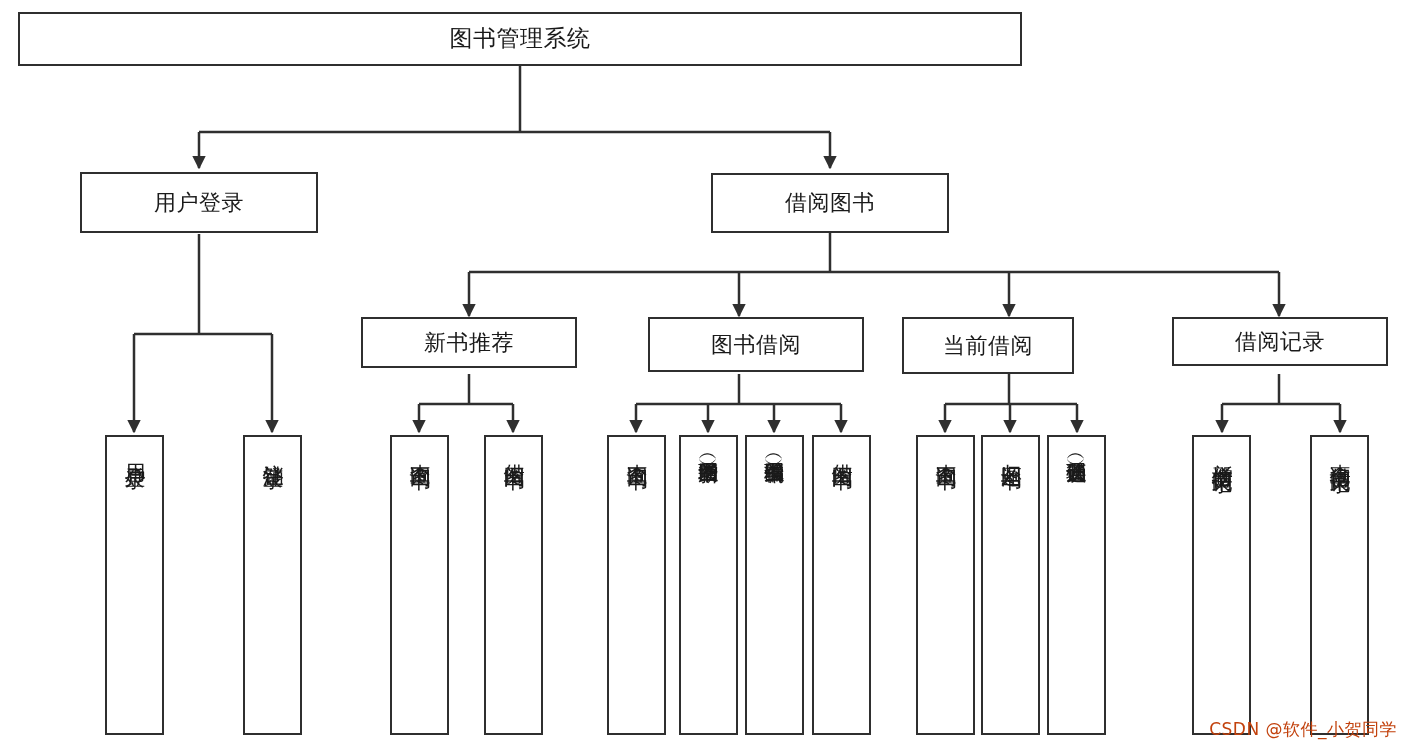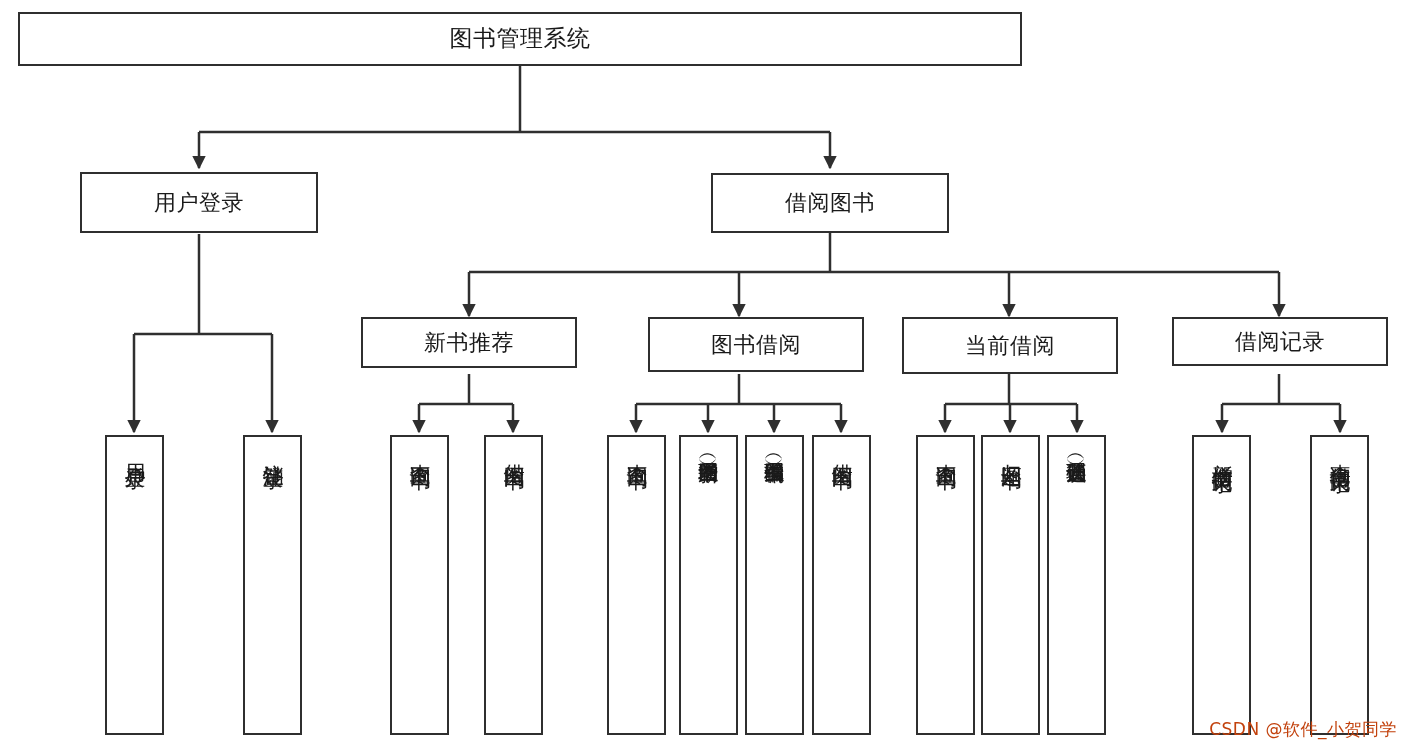--- a/index.html
+++ b/index.html
@@ -144,21 +144,21 @@
   <div class="node horiz" style="left:711px; top:173px; width:238px; height:60px;">
     <span class="node-label">借阅图书</span>
   </div>
 
   <div class="node horiz" style="left:361px; top:317px; width:216px; height:51px;">
     <span class="node-label">新书推荐</span>
   </div>
   <div class="node horiz" style="left:632px; top:317px; width:216px; height:55px;margin-left:16px;">
     <span class="node-label">图书借阅</span>
   </div>
-  <div class="node horiz" style="left:902px; top:317px; width:216px; height:57px;">
+  <div class="node horiz" style="left:902px; top:317px; width:172px; height:57px;">
     <span class="node-label">当前借阅</span>
   </div>
   <div class="node horiz" style="left:1172px; top:317px; width:216px; height:49px;">
     <span class="node-label">借阅记录</span>
   </div>
 
   <div class="node vert" style="left:105px; top:435px; width:59px; height:300px;">
     <span class="node-label">用户登录</span>
   </div>
   <div class="node vert" style="left:243px; top:435px; width:59px; height:300px;">

